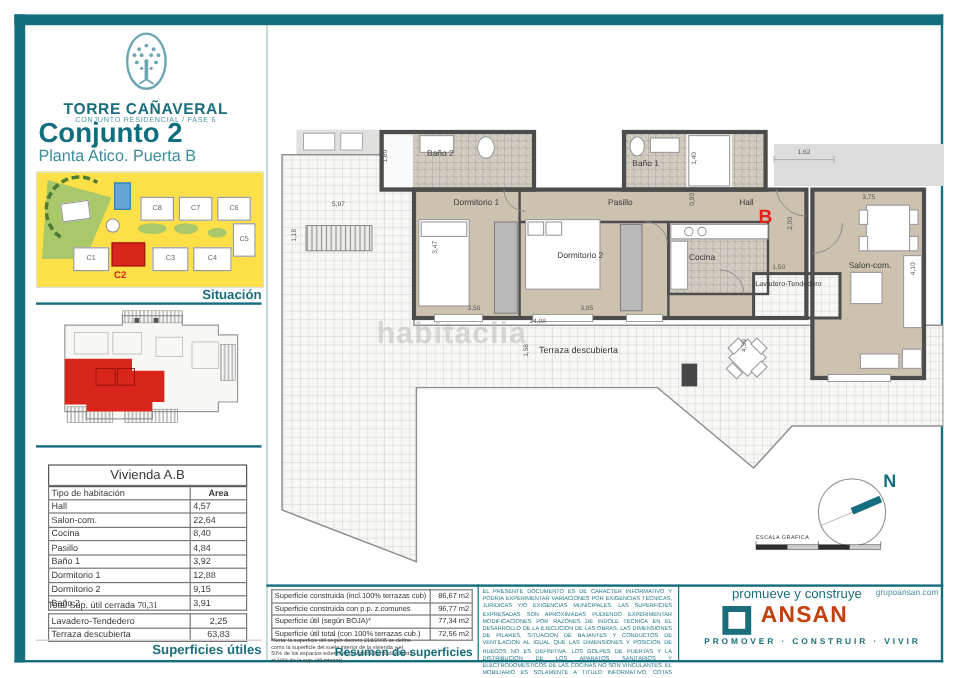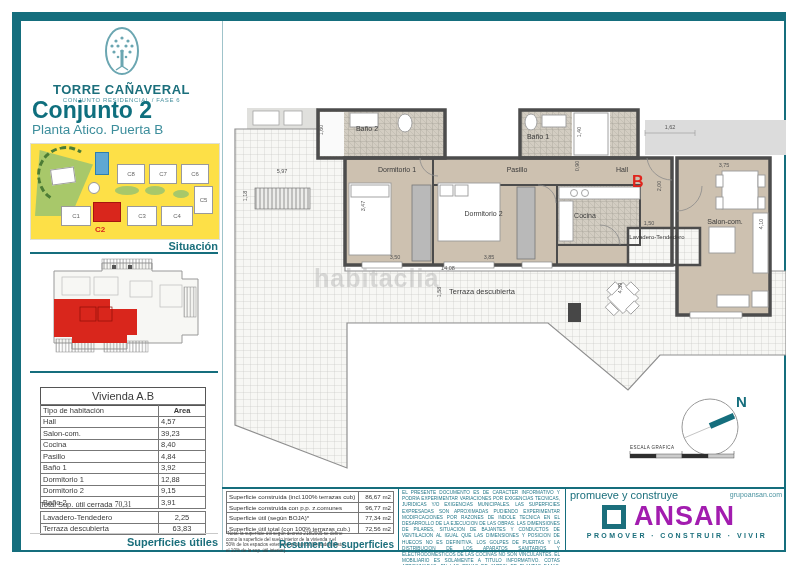--- a/index.html
+++ b/index.html
@@ -32,21 +32,21 @@
   .room-label{position:absolute;font-size:7px;color:#3a3a3a;text-align:center;}
   .dim{position:absolute;font-size:5.5px;color:#555;text-align:center;}
   .dim.v{transform:rotate(-90deg);}
   .watermark{position:absolute;font-size:25px;color:rgba(175,175,175,.45);font-weight:bold;letter-spacing:1px;}
   .unit-letter{position:absolute;font-size:16px;font-weight:bold;color:#e0241c;}
   
   .legal{font-size:4.7px;line-height:1.32;color:#26798a;text-align:justify;}
   .note{font-size:4.6px;line-height:1.25;color:#444;}
   .ansan-tag{color:#1b6f7c;font-size:11px;}
   .ansan-web{color:#4b93a0;font-size:7px;}
-  .ansan-word{color:#a21caf;font-weight:900;font-size:27px;letter-spacing:1px;line-height:1;}
+  .ansan-word{color:#c2410c;font-weight:900;font-size:19px;letter-spacing:1px;line-height:1;}
   .ansan-sq{width:14px;height:14px;border:5px solid #1b6f7c;}
   .ansan-motto{color:#1b6f7c;font-size:7px;letter-spacing:2.4px;text-align:center;font-weight:bold;}
   .scale-label{position:absolute;font-size:4.5px;color:#333;letter-spacing:.4px;}
 </style>
 </head>
 <body>
 
 <div class="page">
 
   <div class="abs bar" style="left:12px;top:12px;width:774px;height:9px;"></div>
@@ -149,21 +149,21 @@
         <tr>
       <td>Tipo de habitación</td>
       <td class="val" style="text-align:center;font-weight:bold;">Area</td>
     </tr>
     <tr>
           <td>Hall</td>
           <td class="val">4,57</td>
         </tr>
     <tr>
           <td>Salon-com.</td>
-          <td class="val">39,23</td>
+          <td class="val">22,64</td>
         </tr>
     <tr>
           <td>Cocina</td>
           <td class="val">8,40</td>
         </tr>
     <tr>
           <td>Pasillo</td>
           <td class="val">4,84</td>
         </tr>
     <tr>
@@ -376,21 +376,21 @@
           <td class="val">72,56 m2</td>
         </tr>
   </tbody>
     </table>
   <div class="abs note" style="left:226px;top:531px;width:120px;">*Nota: la superficie útil según decreto 218/2005 se define como la superficie del suelo interior de la vivienda y el 50% de los espacios exteriores privativos (limitados hasta el 10% de la sup. útil interior).</div>
   <div class="abs" style="left:260px;top:539px;width:134px;font-size:10px;font-weight:bold;color:#1b6f7c;text-align:right;">Resumen de superficies</div>
 
   <div class="abs legal" style="left:402px;top:490px;width:158px;">EL PRESENTE DOCUMENTO ES DE CARACTER INFORMATIVO Y PODRIA EXPERIMENTAR VARIACIONES POR EXIGENCIAS TECNICAS, JURIDICAS Y/O EXIGENCIAS MUNICIPALES. LAS SUPERFICIES EXPRESADAS SON APROXIMADAS PUDIENDO EXPERIMENTAR MODIFICACIONES POR RAZONES DE INDOLE TECNICA EN EL DESARROLLO DE LA EJECUCION DE LAS OBRAS. LAS DIMENSIONES DE PILARES, SITUACION DE BAJANTES Y CONDUCTOS DE VENTILACION AL IGUAL QUE LAS DIMENSIONES Y POSICION DE HUECOS NO ES DEFINITIVA. LOS GOLPES DE PUERTAS Y LA DISTRIBUCION DE LOS APARATOS SANITARIOS Y ELECTRODOMESTICOS DE LAS COCINAS NO SON VINCULANTES. EL MOBILIARIO ES SOLAMENTE A TITULO INFORMATIVO. COTAS APROXIMADAS. EN LAS ZONAS DE JARDIN DE PLANTAS BAJAS, PUEDEN EXISTIR ARQUETAS Y PASOS DE SERVICIOS COMUNES, SEGUN REQUERIMIENTOS DE EMPRESAS SUMINISTRADORAS, Y PROYECTO FINAL DE OBRAS.</div>
 
   <div class="abs" style="left:570px;top:489px;width:214px;">
-    <div style="position:relative;height:13px;">
+    <div style="position:relative;height:13px;margin-left:40px;">
       <span class="ansan-tag abs" style="left:0;top:0;">promueve y construye</span>
       <span class="ansan-web abs" style="right:2px;top:2px;">grupoansan.com</span>
     </div>
     <div style="position:relative;height:30px;">
       <span class="ansan-sq abs" style="left:32px;top:3px;"></span>
       <span class="ansan-word abs" style="left:64px;top:1px;">ANSAN</span>
     </div>
     <div class="ansan-motto">PROMOVER · CONSTRUIR · VIVIR</div>
   </div>
 

